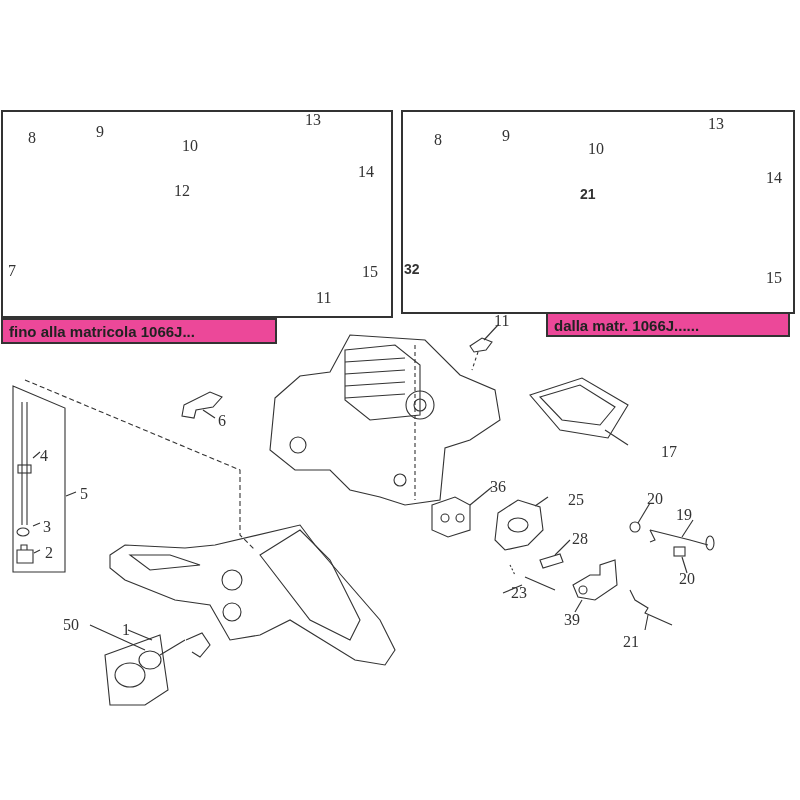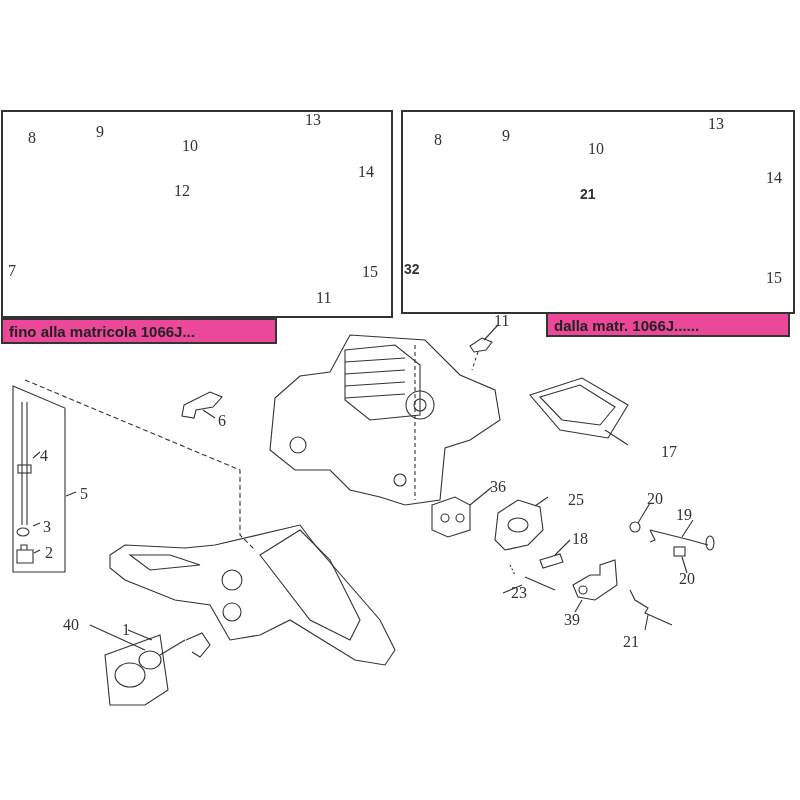--- a/index.html
+++ b/index.html
@@ -199,21 +199,21 @@
 
 <span class="num" style="left:494px;top:313px;">11</span>
 <span class="num" style="left:218px;top:413px;">6</span>
 <span class="num" style="left:40px;top:448px;">4</span>
 <span class="num" style="left:80px;top:486px;">5</span>
 <span class="num" style="left:43px;top:519px;">3</span>
 <span class="num" style="left:45px;top:545px;">2</span>
 <span class="num" style="left:630px;top:444px;margin-left:31px;">17</span>
 <span class="num" style="left:490px;top:479px;">36</span>
 <span class="num" style="left:552px;top:492px;margin-left:16px;">25</span>
-<span class="num" style="left:572px;top:531px;">18</span>
+<span class="num" style="left:572px;top:531px;">28</span>
 <span class="num" style="left:500px;top:585px;margin-left:11px;">23</span>
 <span class="num" style="left:564px;top:612px;">39</span>
 <span class="num" style="left:623px;top:634px;">21</span>
 <span class="num" style="left:647px;top:491px;">20</span>
 <span class="num" style="left:676px;top:507px;">19</span>
 <span class="num" style="left:679px;top:571px;text-align:center;">20</span>
-<span class="num" style="left:63px;top:617px;">40</span>
+<span class="num" style="left:63px;top:617px;">50</span>
 <span class="num" style="left:122px;top:622px;">1</span>
 
 </body></html>

